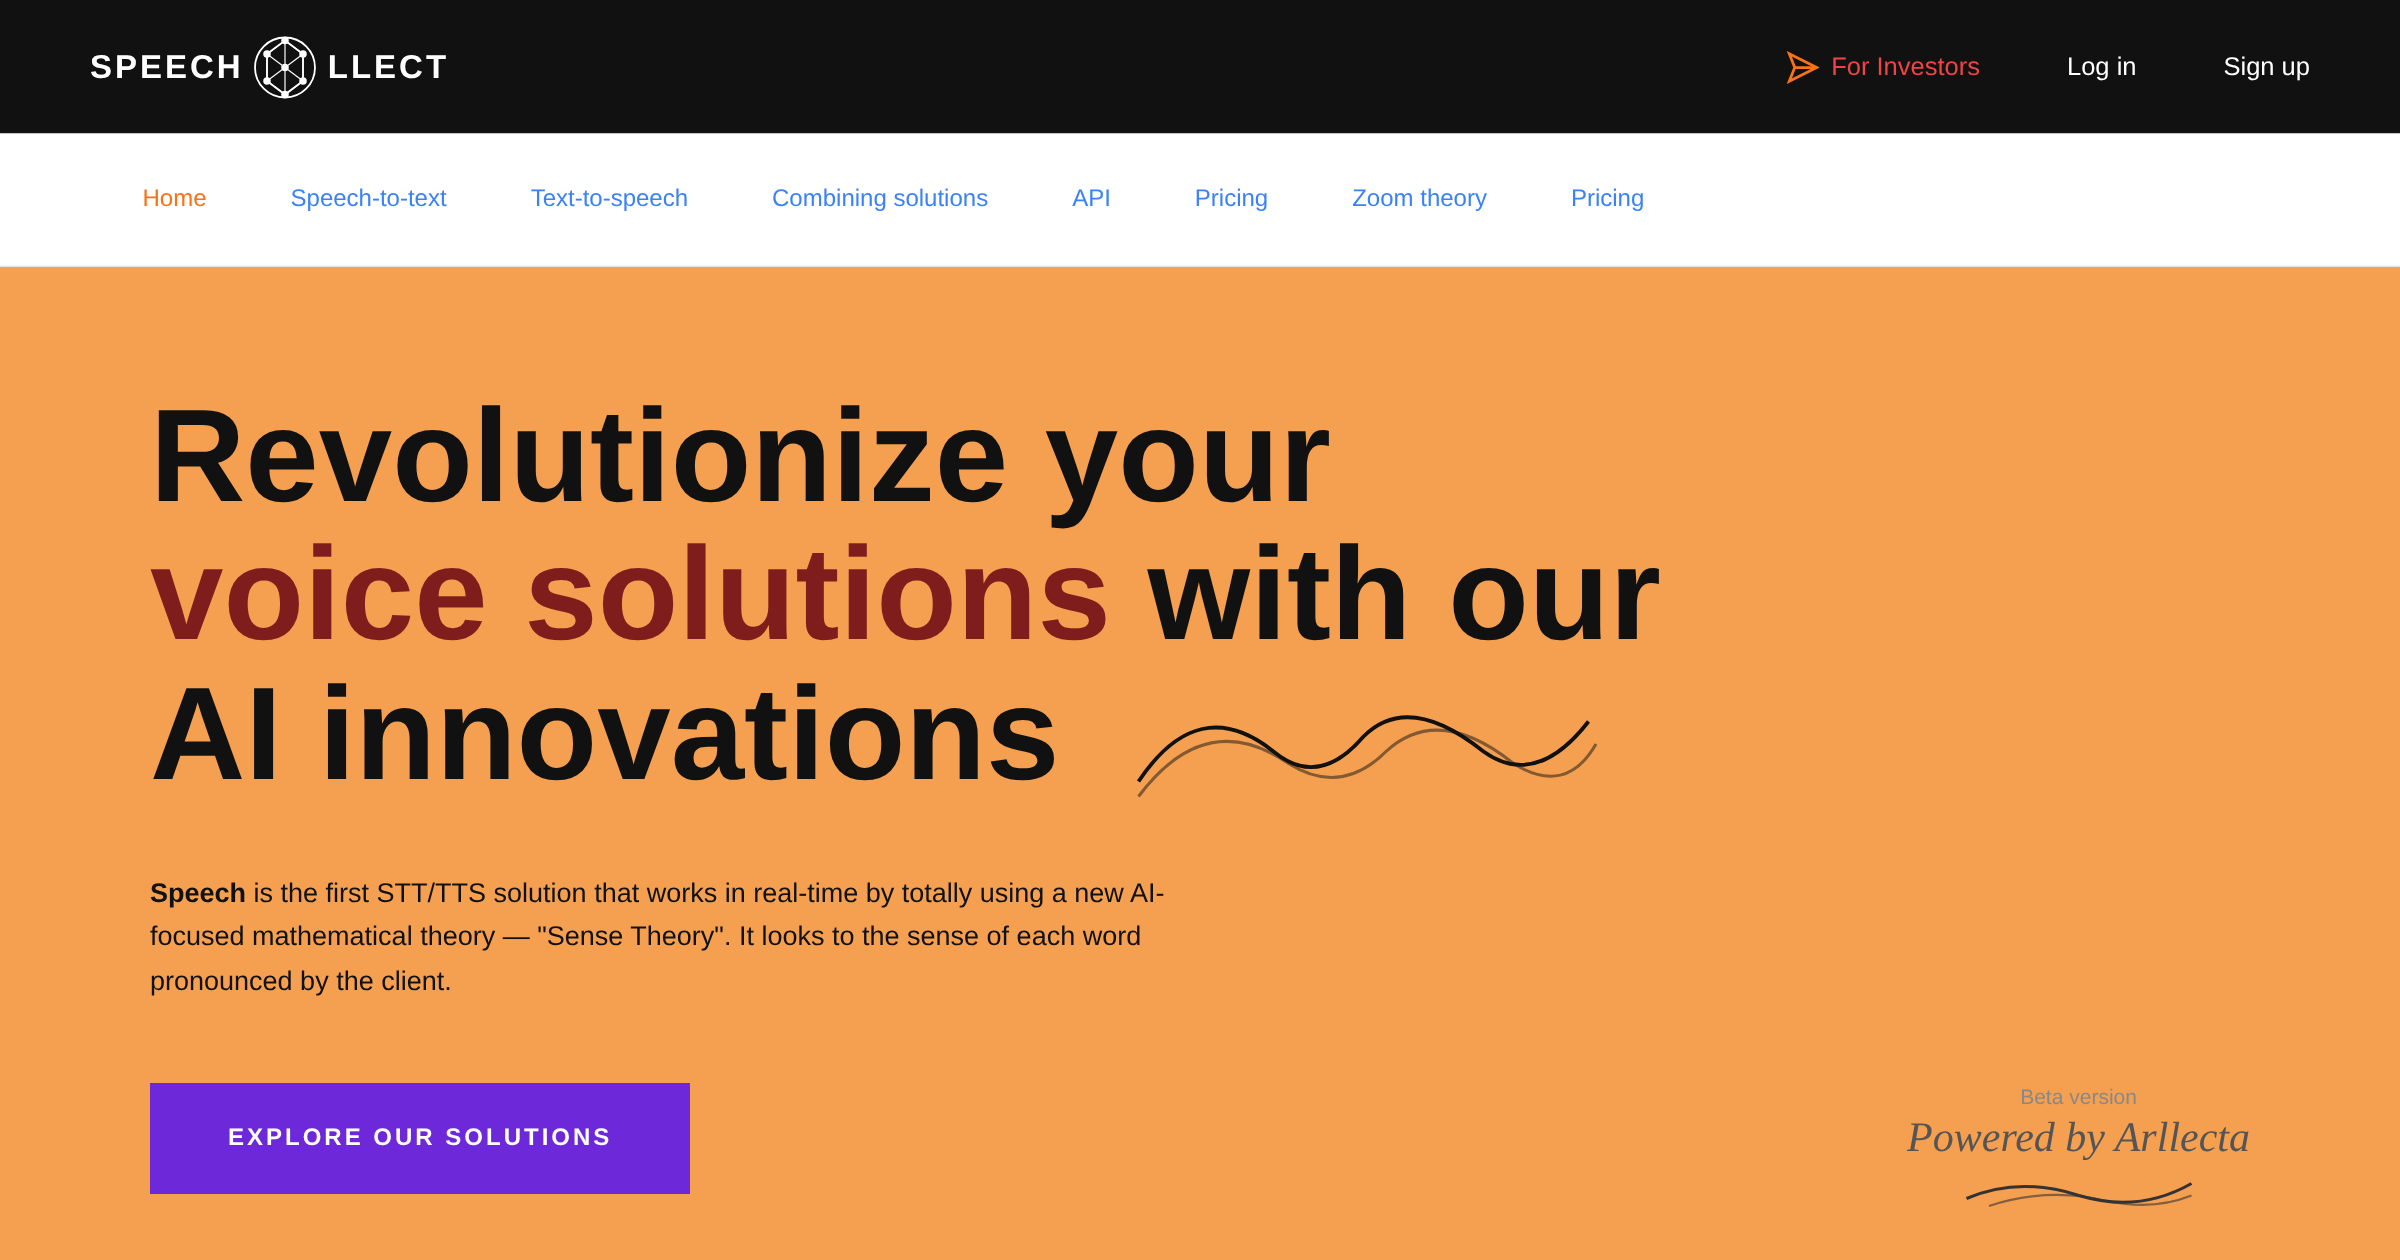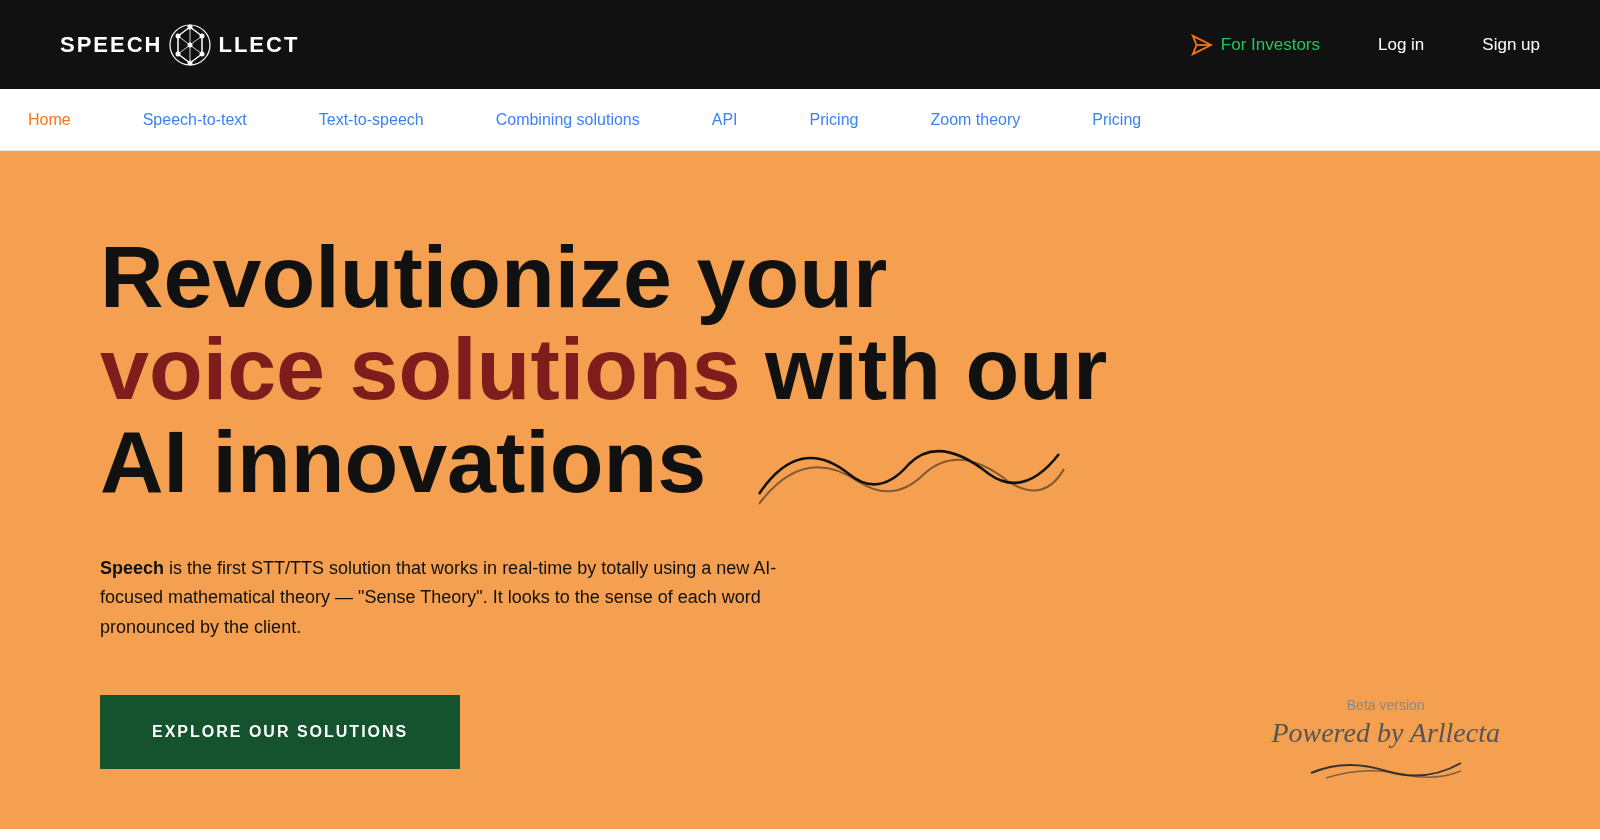--- a/index.html
+++ b/index.html
@@ -33,21 +33,21 @@
     }
     .top-nav-right {
       display: flex;
       align-items: center;
       gap: 40px;
     }
     .for-investors {
       display: flex;
       align-items: center;
       gap: 8px;
-      color: #22c55e;
+      color: #ef4444;
       font-size: 17px;
       cursor: pointer;
       text-decoration: none;
     }
     .investor-icon {
       width: 22px;
       height: 22px;
     }
     .top-nav-link {
       color: #ffffff;
@@ -56,26 +56,26 @@
       cursor: pointer;
       background: none;
       border: none;
       font-family: inherit;
       margin-left: 18px;
     }
 
     
     .secondary-nav {
       background: #ffffff;
-      height: 62px;
-      display: flex;
-      align-items: center;
-      padding: 0 28px;
+      height: 89px;
+      display: flex;
+      align-items: center;
+      padding: 0 95px;
       border-bottom: 1px solid #e8e8e8;
-      gap: 16px;
+      gap: 0;
     }
     .nav-item {
       padding: 0 28px;
       font-size: 16px;
       color: #3b82f6;
       cursor: pointer;
       text-decoration: none;
       white-space: nowrap;
       height: 79px;
       display: flex;
@@ -112,21 +112,21 @@
       font-size: 18px;
       color: #111111;
       max-width: 680px;
       line-height: 1.65;
       margin-bottom: 52px;
     }
     .hero-subtext strong {
       font-weight: 700;
     }
     .explore-btn {
-      background: #14532d;
+      background: #6d28d9;
       color: #ffffff;
       border: none;
       padding: 28px 52px;
       font-size: 16px;
       font-weight: 700;
       letter-spacing: 2px;
       text-transform: uppercase;
       cursor: pointer;
       font-family: inherit;
     }

